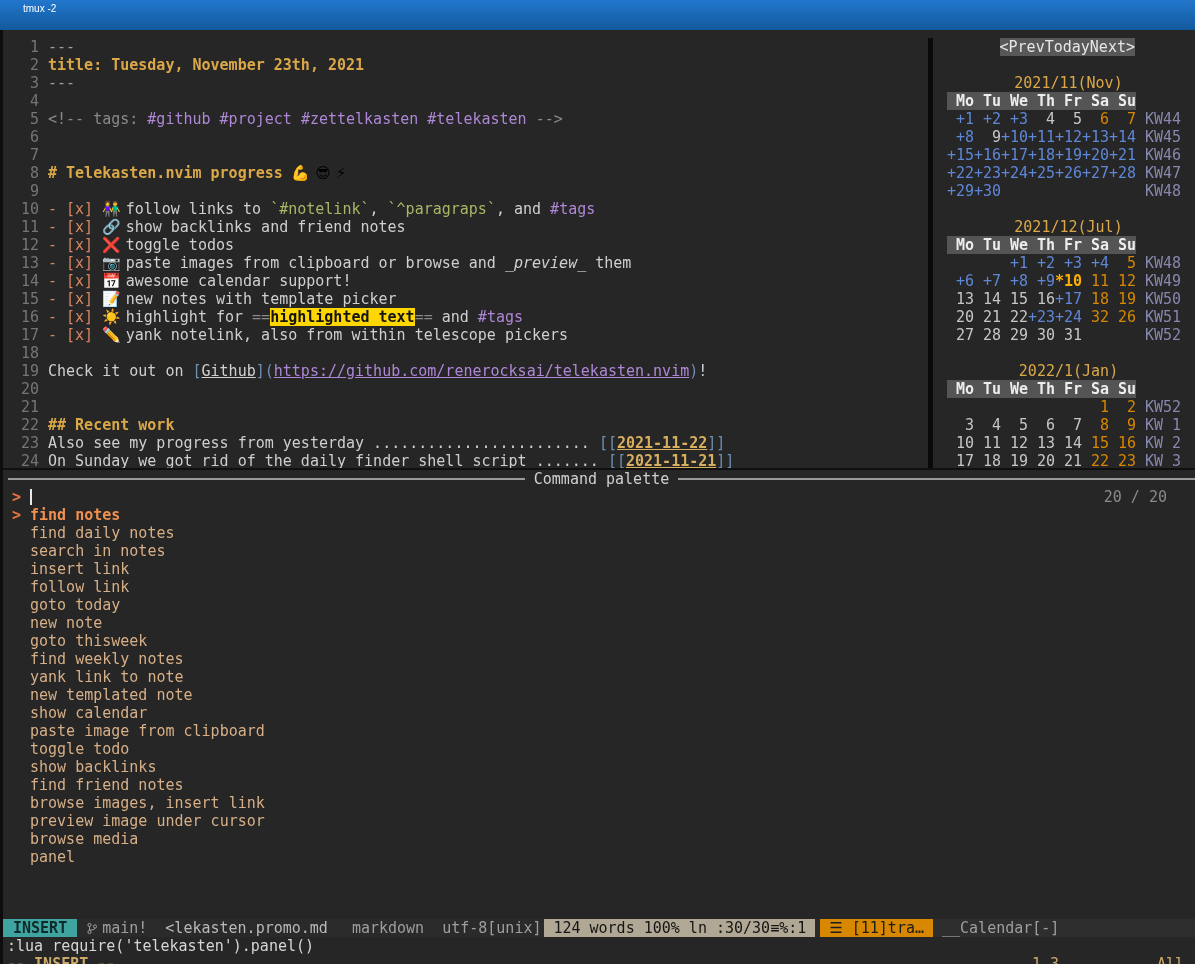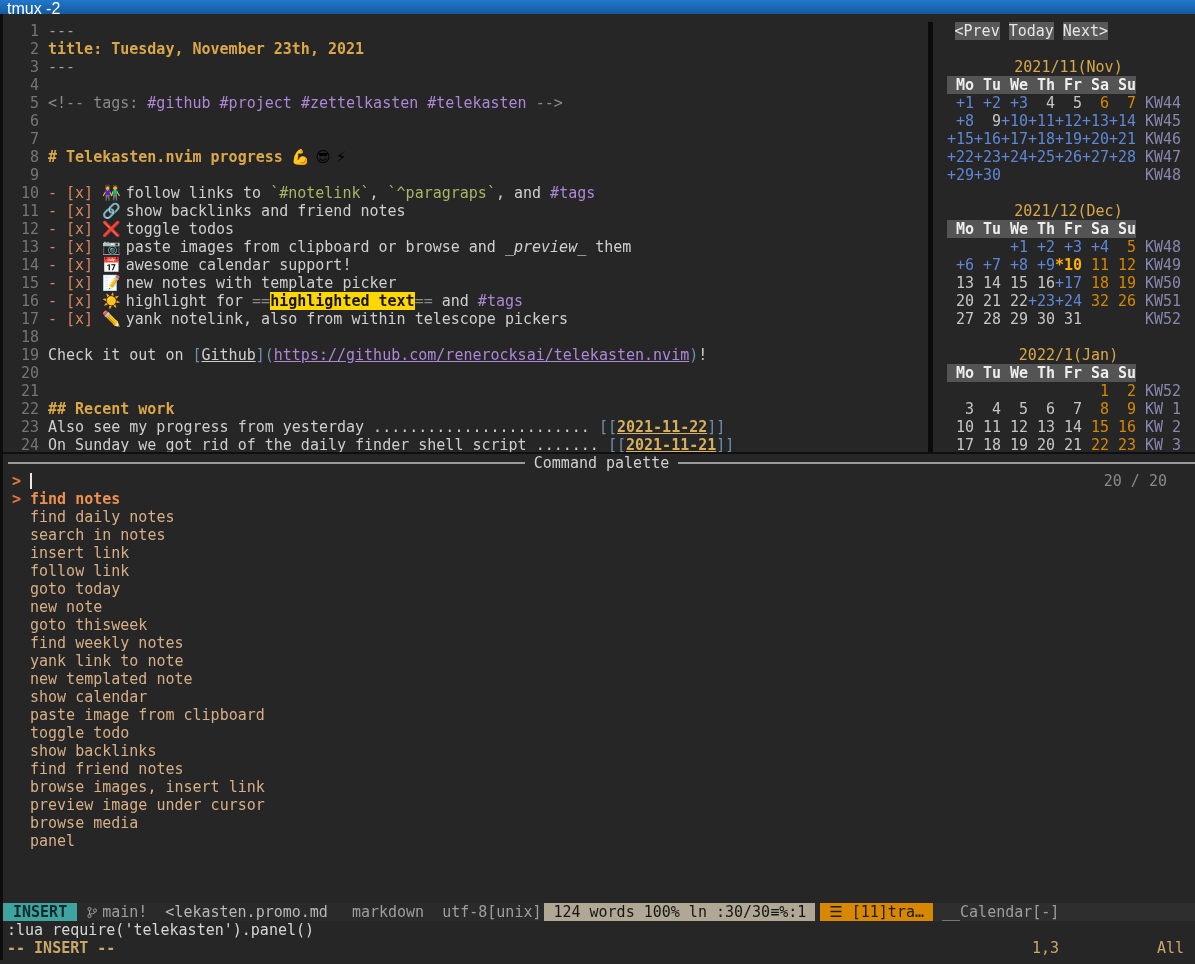--- a/index.html
+++ b/index.html
@@ -1,19 +1,19 @@
 <!DOCTYPE html>
 <html><head>
 <meta charset="utf-8">
 <style>
   * { margin:0; padding:0; box-sizing:border-box; }
   html,body { width:1195px; height:964px; overflow:hidden; }
   body { background:#262626; font-family:"DejaVu Sans Mono", monospace; font-size:15px; line-height:18px; }
-  .tmux-bar { height:14px; background:linear-gradient(#2277cc,#135a9e); color:#ffffff;
-    font-family:"Liberation Sans", sans-serif; font-size:16px; line-height:18px; padding-left:7px; }
+  .tmux-bar { height:30px; background:linear-gradient(#2277cc,#135a9e); color:#ffffff;
+    font-family:"Liberation Sans", sans-serif; font-size:10px; line-height:18px; padding-left:23px; }
   .term { height:946px; display:flex; flex-direction:column; background:#262626; border-left:3px solid #0d0d0d; }
 
   
   .main { height:440px; flex:none; display:flex; padding-top:8px; border-bottom:2px solid #101010; }
   .editor-pane { flex:1; overflow:hidden; border-right:5px solid #0a0a0a; padding-left:5px; }
   .eline { display:flex; height:18px; white-space:pre; }
   .ln { flex:none; width:40px; text-align:right; padding-right:9px; color:#767676; }
   .etext { white-space:pre; }
   .sg-t { color:#cfcfcf; }
   .sg-dim { color:#9e9e9e; }
@@ -27,21 +27,21 @@
   .sg-eq { color:#8a8a8a; }
   .sg-hl { background:#ffd700; color:#141414; font-weight:bold; }
   .sg-lnk { color:#d0d0d0; text-decoration:underline; }
   .sg-url { color:#af87d7; text-decoration:underline; }
   .sg-br { color:#6f8faf; }
   .sg-date { color:#d7af5f; font-weight:bold; text-decoration:underline; }
   .sg-emoji { font-family:"DejaVu Sans", sans-serif; }
 
   
   .calendar-pane { width:262px; flex:none; padding-left:14px; overflow:hidden; }
-  .cal-nav { height:18px; display:flex; justify-content:flex-end; padding-right:87px; gap:9px; margin-bottom:18px; white-space:pre;text-align:center; }
+  .cal-nav { height:18px; display:flex; justify-content:flex-end; padding-right:60px; margin-bottom:18px; white-space:pre;text-align:center; }
   .cal-btn { background:#585858; color:#e6e6e6; }
   .cal-month { margin-bottom:18px; }
   .cal-title { height:18px; width:243px; text-align:center; color:#dba848; }
   .cal-row { display:flex; height:18px; white-space:pre; }
   .cal-days { display:flex; }
   .cal-days.hdr { background:#545454; color:#ededed; font-weight:bold; }
   .cal-cell { display:inline-block; width:27px; text-align:right; white-space:pre; }
   .cal-kw { margin-left:9px; color:#8787af; }
   .c-l { color:#5f87d7; }
   .c-p { color:#c6c6c6; }
@@ -130,21 +130,21 @@
           <div class="cal-month">
             <div class="cal-title">2021/11(Nov)</div>
             <div class="cal-row"><div class="cal-days hdr"><span class="cal-cell">Mo</span><span class="cal-cell">Tu</span><span class="cal-cell">We</span><span class="cal-cell">Th</span><span class="cal-cell">Fr</span><span class="cal-cell">Sa</span><span class="cal-cell">Su</span></div></div>
             <div class="cal-row"><div class="cal-days"><span class="cal-cell c-l">+1</span><span class="cal-cell c-l">+2</span><span class="cal-cell c-l">+3</span><span class="cal-cell c-p">4</span><span class="cal-cell c-p">5</span><span class="cal-cell c-w">6</span><span class="cal-cell c-w">7</span></div><span class="cal-kw">KW44</span></div>
             <div class="cal-row"><div class="cal-days"><span class="cal-cell c-l">+8</span><span class="cal-cell c-p">9</span><span class="cal-cell c-l">+10</span><span class="cal-cell c-l">+11</span><span class="cal-cell c-l">+12</span><span class="cal-cell c-l">+13</span><span class="cal-cell c-l">+14</span></div><span class="cal-kw">KW45</span></div>
             <div class="cal-row"><div class="cal-days"><span class="cal-cell c-l">+15</span><span class="cal-cell c-l">+16</span><span class="cal-cell c-l">+17</span><span class="cal-cell c-l">+18</span><span class="cal-cell c-l">+19</span><span class="cal-cell c-l">+20</span><span class="cal-cell c-l">+21</span></div><span class="cal-kw">KW46</span></div>
             <div class="cal-row"><div class="cal-days"><span class="cal-cell c-l">+22</span><span class="cal-cell c-l">+23</span><span class="cal-cell c-l">+24</span><span class="cal-cell c-l">+25</span><span class="cal-cell c-l">+26</span><span class="cal-cell c-l">+27</span><span class="cal-cell c-l">+28</span></div><span class="cal-kw">KW47</span></div>
             <div class="cal-row"><div class="cal-days"><span class="cal-cell c-l">+29</span><span class="cal-cell c-l">+30</span><span class="cal-cell c-e"></span><span class="cal-cell c-e"></span><span class="cal-cell c-e"></span><span class="cal-cell c-e"></span><span class="cal-cell c-e"></span></div><span class="cal-kw">KW48</span></div>
           </div>
           <div class="cal-month">
-            <div class="cal-title">2021/12(Dec)</div>
+            <div class="cal-title">2021/12(Jul)</div>
             <div class="cal-row"><div class="cal-days hdr"><span class="cal-cell">Mo</span><span class="cal-cell">Tu</span><span class="cal-cell">We</span><span class="cal-cell">Th</span><span class="cal-cell">Fr</span><span class="cal-cell">Sa</span><span class="cal-cell">Su</span></div></div>
             <div class="cal-row"><div class="cal-days"><span class="cal-cell c-e"></span><span class="cal-cell c-e"></span><span class="cal-cell c-l">+1</span><span class="cal-cell c-l">+2</span><span class="cal-cell c-l">+3</span><span class="cal-cell c-l">+4</span><span class="cal-cell c-w">5</span></div><span class="cal-kw">KW48</span></div>
             <div class="cal-row"><div class="cal-days"><span class="cal-cell c-l">+6</span><span class="cal-cell c-l">+7</span><span class="cal-cell c-l">+8</span><span class="cal-cell c-l">+9</span><span class="cal-cell c-today">*10</span><span class="cal-cell c-w">11</span><span class="cal-cell c-w">12</span></div><span class="cal-kw">KW49</span></div>
             <div class="cal-row"><div class="cal-days"><span class="cal-cell c-p">13</span><span class="cal-cell c-p">14</span><span class="cal-cell c-p">15</span><span class="cal-cell c-p">16</span><span class="cal-cell c-l">+17</span><span class="cal-cell c-w">18</span><span class="cal-cell c-w">19</span></div><span class="cal-kw">KW50</span></div>
             <div class="cal-row"><div class="cal-days"><span class="cal-cell c-p">20</span><span class="cal-cell c-p">21</span><span class="cal-cell c-p">22</span><span class="cal-cell c-l">+23</span><span class="cal-cell c-l">+24</span><span class="cal-cell c-w">32</span><span class="cal-cell c-w">26</span></div><span class="cal-kw">KW51</span></div>
             <div class="cal-row"><div class="cal-days"><span class="cal-cell c-p">27</span><span class="cal-cell c-p">28</span><span class="cal-cell c-p">29</span><span class="cal-cell c-p">30</span><span class="cal-cell c-p">31</span><span class="cal-cell c-e"></span><span class="cal-cell c-e"></span></div><span class="cal-kw">KW52</span></div>
           </div>
           <div class="cal-month">
             <div class="cal-title">2022/1(Jan)</div>
             <div class="cal-row"><div class="cal-days hdr"><span class="cal-cell">Mo</span><span class="cal-cell">Tu</span><span class="cal-cell">We</span><span class="cal-cell">Th</span><span class="cal-cell">Fr</span><span class="cal-cell">Sa</span><span class="cal-cell">Su</span></div></div>

